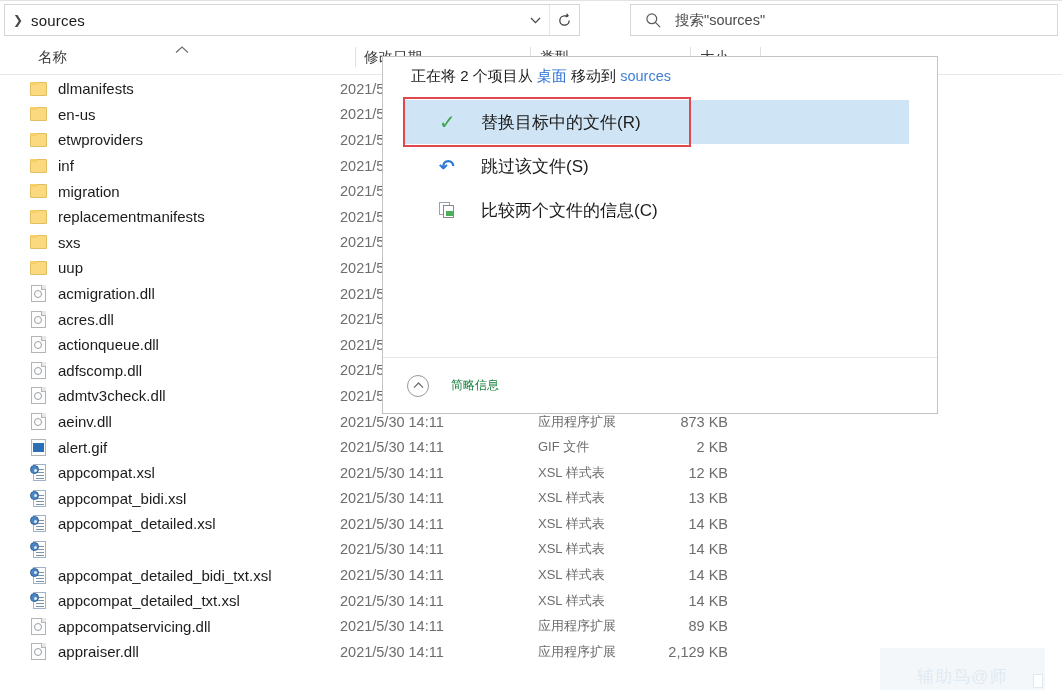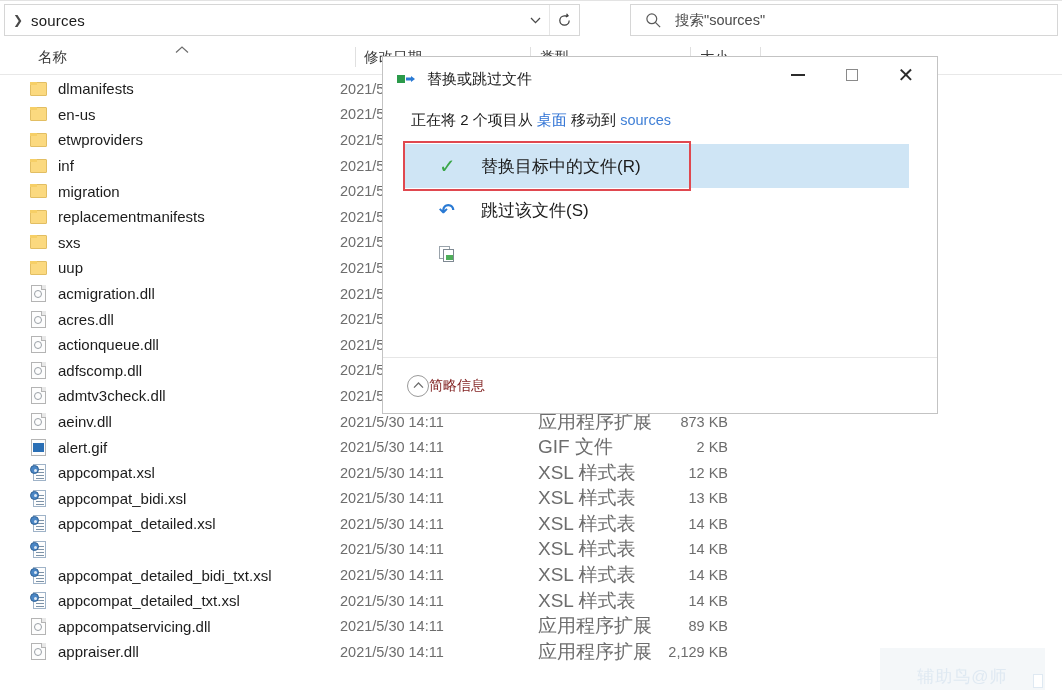--- a/index.html
+++ b/index.html
@@ -62,21 +62,21 @@
 
   
   .filelist { position:absolute; left:0; top:76px; width:1062px; height:624px; }
   .row {
     position:relative; height:25.6px; display:flex; align-items:center;
     font-size:15px; color:#1c1c1c; white-space:nowrap;
   }
   .cell-icon { width:20px; margin-left:28px; display:flex; align-items:center; justify-content:center; }
   .cell-name { margin-left:10px; }
   .cell-date { position:absolute; left:340px; color:#6d6d6d; font-size:14.5px; }
-  .cell-type { position:absolute; left:538px; color:#6d6d6d; font-size:19px; }
+  .cell-type { position:absolute; left:538px; color:#6d6d6d; font-size:13px; }
   .cell-size { position:absolute; left:612px; width:116px; text-align:right; color:#6d6d6d; font-size:14.5px; }
 
   
   .ico-folder { width:17px; height:14px; position:relative; }
   .ico-folder .back {
     position:absolute; left:0; top:0; width:17px; height:14px;
     background:#fbd97f; border:1px solid #e2be63; border-radius:1px;
   }
   .ico-folder .flap {
     position:absolute; left:0; top:0; width:7px; height:3px;
@@ -185,21 +185,21 @@
 
   .dlg-foot {
     position:absolute; left:0; bottom:0; width:554px; height:56px;
     border-top:1px solid #e6e6e6; display:flex; align-items:center;
   }
   .foot-circle {
     margin-left:24px; width:22px; height:22px; border:1.4px solid #9a9a9a;
     border-radius:50%; display:flex; align-items:center; justify-content:center;
     color:#6d6d6d; font-size:11px;
   }
-  .foot-text { margin-left:0; font-size:14px; color:#7f1d1d; }
+  .foot-text { margin-left:22px; font-size:12px; color:#15803d; }
 
   
   .watermark {
     position:absolute; left:880px; top:648px; width:165px; height:42px;
     background:rgba(243,246,249,.92);
     display:flex; align-items:flex-end; justify-content:center;
     color:#dfe9f2; font-size:17px; letter-spacing:1px; padding-bottom:2px;
     pointer-events:none;
   }
   .scroll-nub {
@@ -545,37 +545,20 @@
         </span>
         <span class="cell-name">appraiser.dll</span>
         <span class="cell-date">2021/5/30 14:11</span>
         <span class="cell-type">应用程序扩展</span>
         <span class="cell-size">2,129 KB</span>
       </div>
     </div>
 
   <div class="dialog">
 
-    <div class="dlg-title">
-      <span class="dlg-ico">
-        <span class="sq"></span>
-          <span class="arrow"></span>
-      </span>
-      <span class="dlg-title-text">替换或跳过文件</span>
-
-      <span class="wbtn wbtn-min">
-          <span class="glyph-min"></span>
-        </span>
-      <span class="wbtn wbtn-max">
-          <span class="glyph-max"></span>
-        </span>
-      <span class="wbtn wbtn-close">
-          <span class="glyph-close">✕</span>
-        </span>
-    </div>
 
     <div class="dlg-body">
       <div class="dlg-sub">
         <span>正在将 2 个项目从 </span><span class="lnk">桌面</span><span> 移动到 </span><span class="lnk2">sources</span>
       </div>
 
 
       <div class="opt-wrap">
         <div class="opt selected">
           <span class="opt-ico">
@@ -592,20 +575,21 @@
           <span class="opt-label">跳过该文件(S)</span>
         </div>
 
         <div class="opt" style="padding-left:56px">
           <span class="opt-ico">
             <span class="cmp">
                 <span class="s1"></span>
                 <span class="s2"></span>
               </span>
           </span>
+          <span class="opt-label">比较两个文件的信息(C)</span>
         </div>
       </div>
     </div>
 
     <div class="dlg-foot">
       <span class="foot-circle">
         <svg width="11" height="7" viewBox="0 0 11 7">
             <path d="M1 5.6 L5.5 1 L10 5.6" stroke="#6d6d6d" stroke-width="1.3" fill="none"></path>
           </svg>
       </span>

